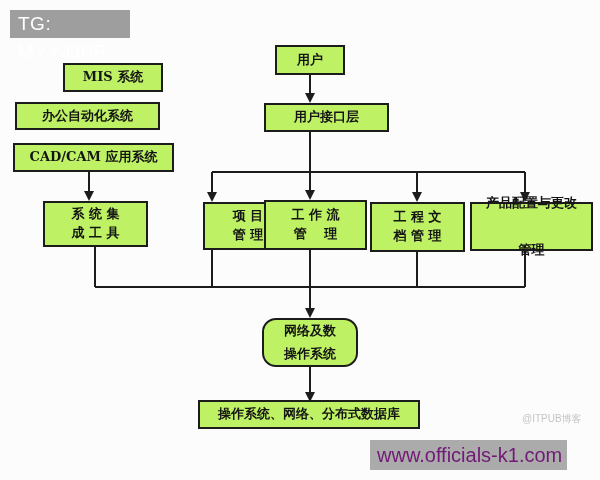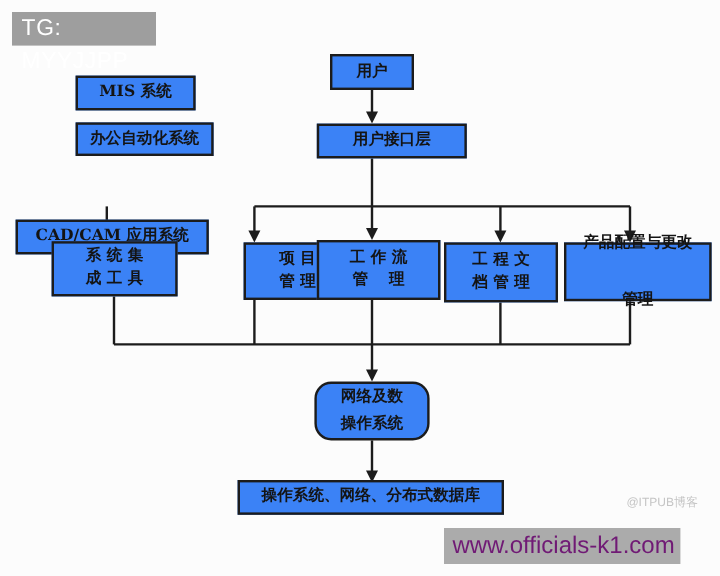--- a/index.html
+++ b/index.html
@@ -11,38 +11,38 @@
     font-family:"DejaVu Serif","Liberation Serif",serif;
   }
   
   .wires{position:absolute;left:0;top:0;width:600px;height:480px;}
   .wires line{stroke:#1c1c1c;stroke-width:2;}
   .wires polygon{fill:#1c1c1c;}
   
   .node{
     position:absolute;
     border:2px solid #1c1c1c;
-    background:#3b82f6;
+    background:#bef264;
     box-sizing:border-box;
     display:flex;
     flex-direction:column;
     align-items:center;
     justify-content:center;
     color:#141414;
     font-weight:600;
     font-size:13px;
     line-height:1.45;
     text-align:center;
     white-space:nowrap;
   }
   .n-user    {left:275px;top:45px; width:70px; height:30px;}
   .n-uilayer {left:248px;top:103px;width:125px;height:29px;margin-left:16px;}
   .n-mis     {left:40px; top:63px; width:100px;height:29px;margin-left:23px;}
-  .n-oa      {left:15px; top:102px;width:115px;height:28px;margin-left:48px;}
-  .n-cadcam  {left:13px; top:143px;width:161px;height:29px;margin-top:40px;}
+  .n-oa      {left:15px; top:102px;width:145px;height:28px;}
+  .n-cadcam  {left:13px; top:143px;width:161px;height:29px;}
   .n-sysint  {left:43px; top:201px;width:105px;height:46px;}
   .n-proj    {left:167px;top:202px;width:90px; height:48px;margin-left:36px;}
   .n-workflow{left:264px;top:200px;width:103px;height:50px;}
   .n-doc     {left:370px;top:202px;width:95px; height:50px;}
   .n-config  {left:470px;top:202px;width:123px;height:49px;gap:28px;}
   .n-netdb   {left:262px;top:318px;width:96px; height:49px; line-height:1.7;border-radius:14px;}
   .n-os      {left:198px;top:400px;width:222px;height:29px;}
   
   .tg-banner{
     position:absolute;left:10px;top:10px;width:120px;height:28px;

